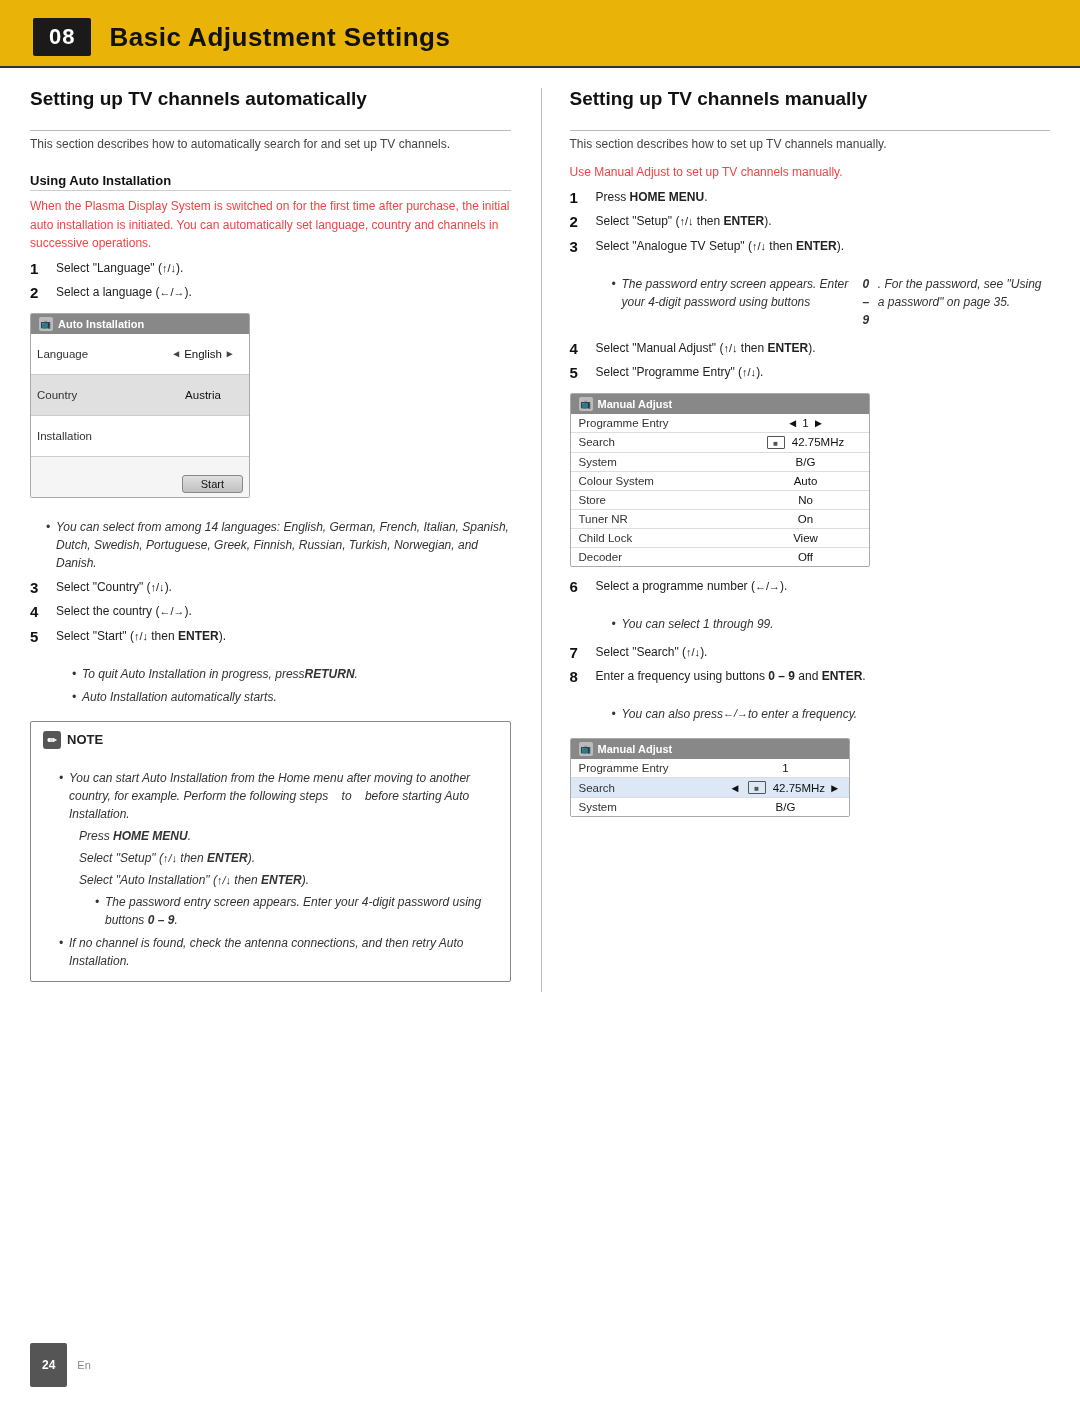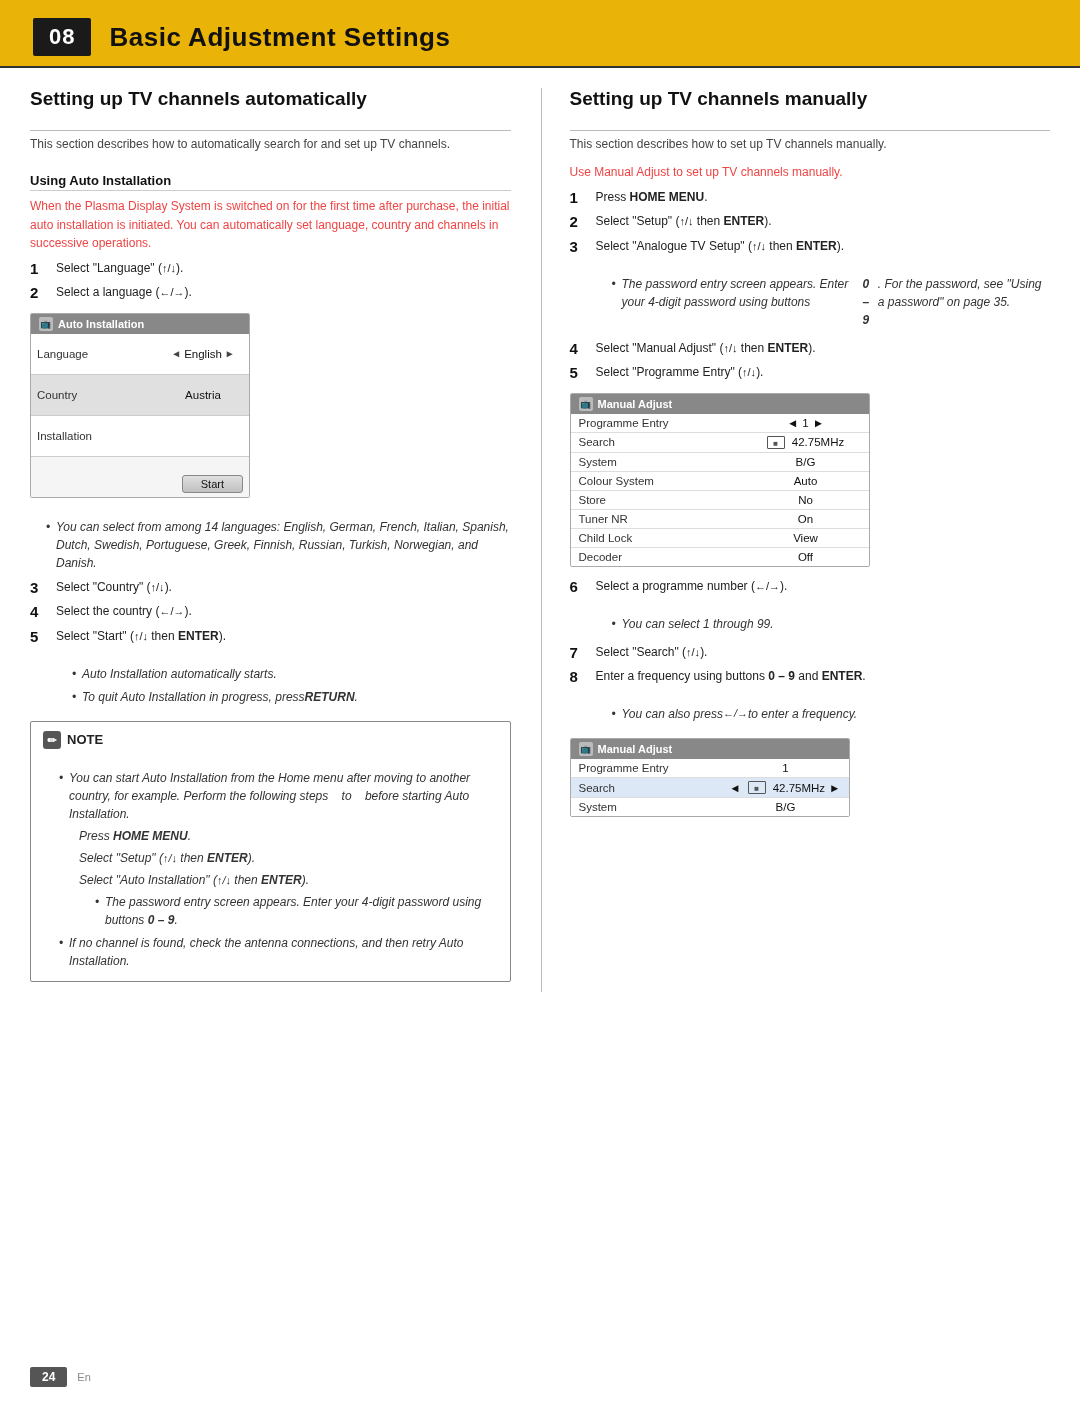--- a/index.html
+++ b/index.html
@@ -292,21 +292,21 @@
       right: 0;
       display: flex;
       align-items: center;
       padding: 0 30px;
     }
     .page-num-badge {
       background: #555;
       color: #fff;
       font-size: 12px;
       font-weight: bold;
-      padding: 3px 12px;
+      padding: 15px 12px;
       border-radius: 2px;
       margin-right: 10px;
     }
     .page-lang {
       font-size: 11px;
       color: #888;
     }
 
     
     .arrow-sym {
@@ -382,22 +382,22 @@
       </li>
       <li>
         <span class="step-num">4</span>
         <span class="step-text">Select the country (<span class="arrow-sym">←/→</span>).</span>
       </li>
       <li>
         <span class="step-num">5</span>
         <span class="step-text">
           Select "Start" (<span class="arrow-sym">↑/↓</span> then <b>ENTER</b>).
           <ul class="sub-bullets">
+            <li>To quit Auto Installation in progress, press <b>RETURN</b>.</li>
             <li>Auto Installation automatically starts.</li>
-            <li>To quit Auto Installation in progress, press <b>RETURN</b>.</li>
           </ul>
         </span>
       </li>
     </ol>
 
     <div class="note-box">
       <div class="note-header">
         <span class="note-icon">✏</span>
         <span>NOTE</span>
       </div>

